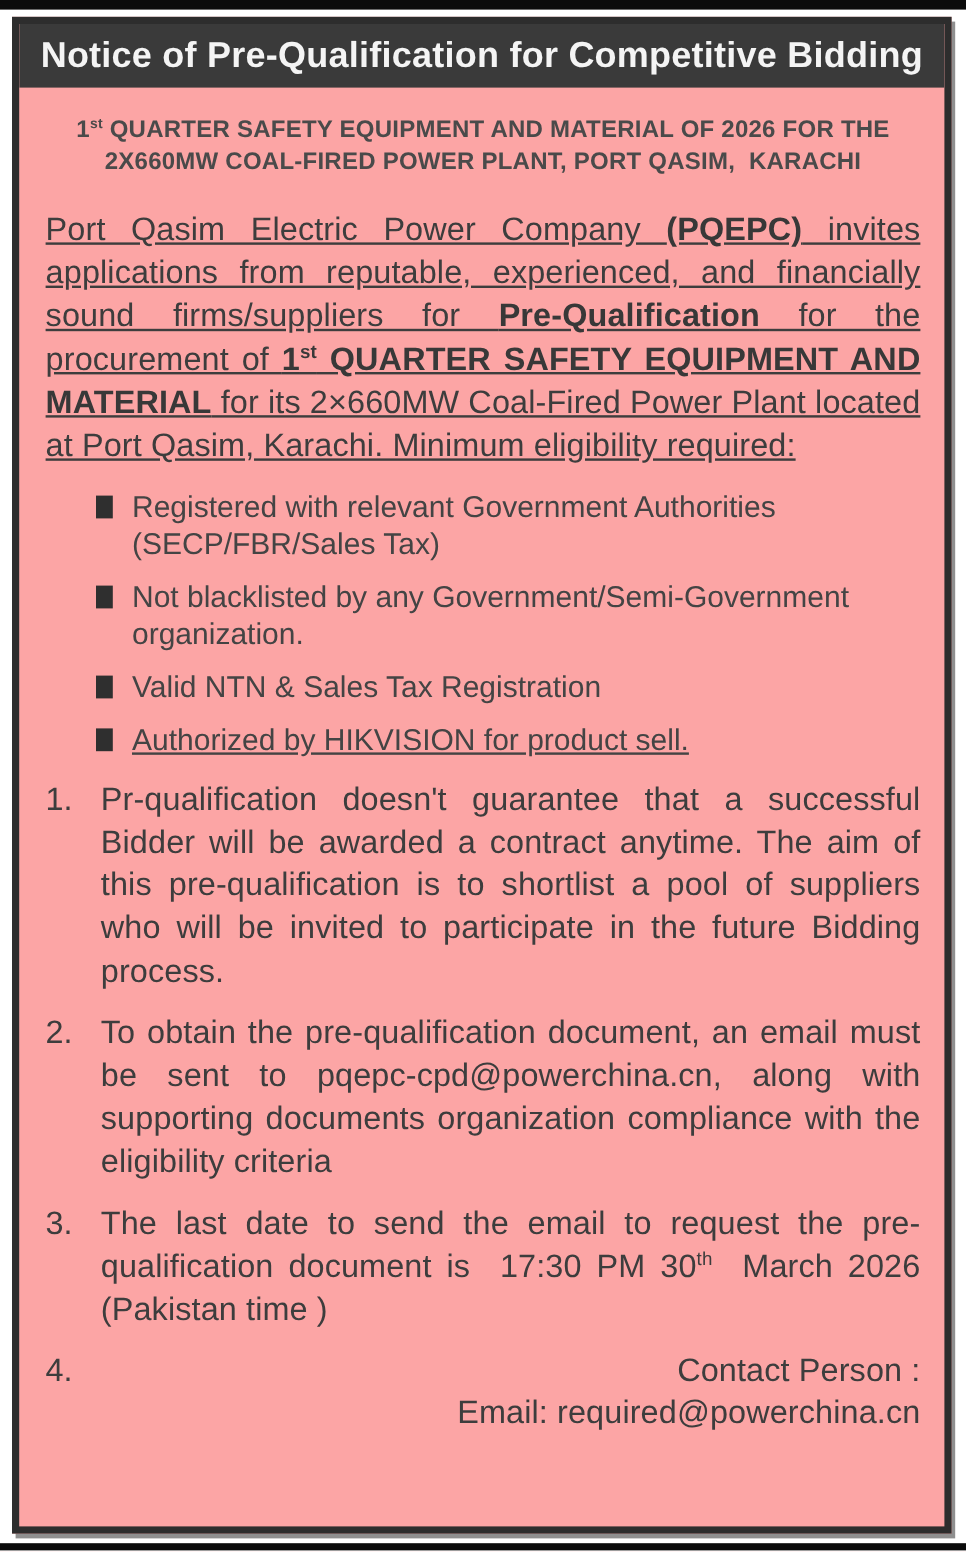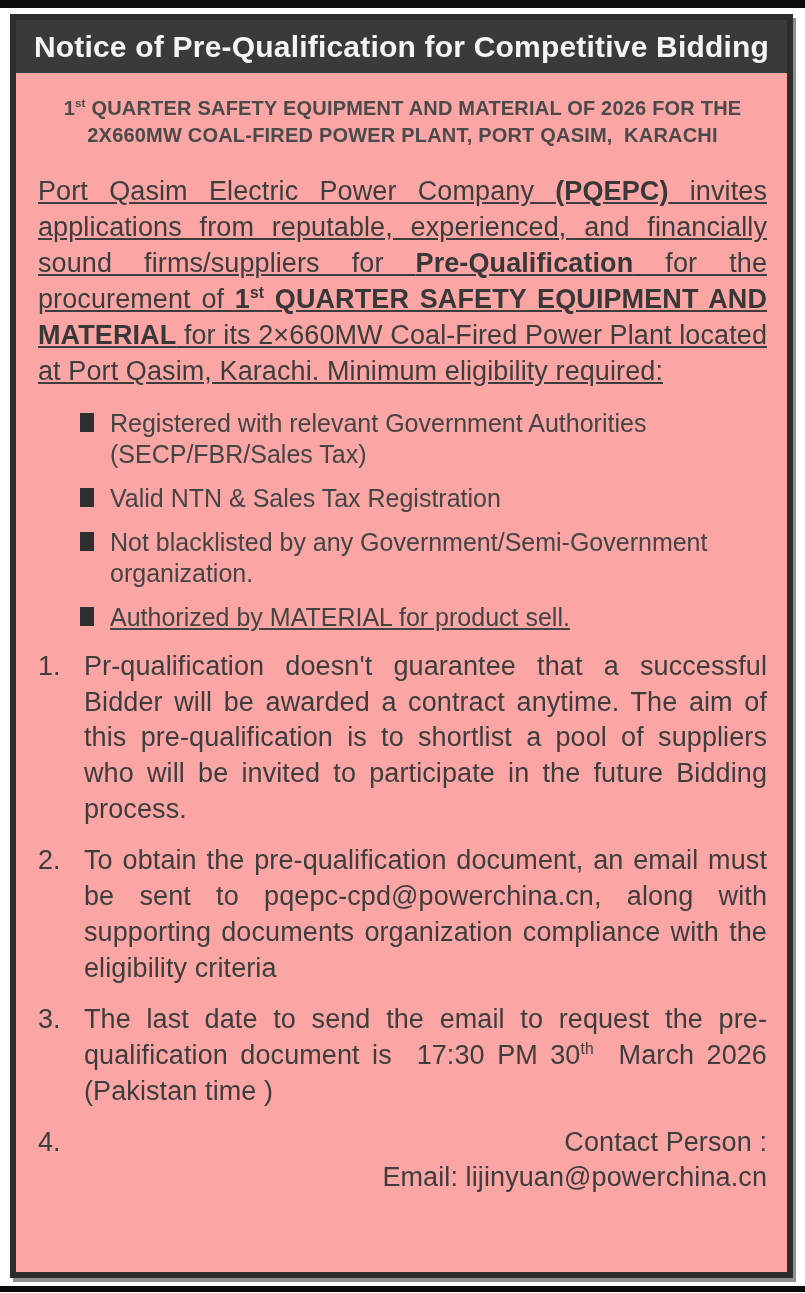--- a/index.html
+++ b/index.html
@@ -131,50 +131,50 @@
 
       <p class="intro"><span>Port Qasim Electric Power Company </span><b>(PQEPC)</b><span> invites applications from reputable, experienced, and financially sound firms/suppliers for </span><b>Pre-Qualification</b><span> for the procurement of </span><b><span>1</span><sup>st</sup><span> QUARTER SAFETY EQUIPMENT AND MATERIAL</span></b><span> for its 2×660MW Coal-Fired Power Plant located at Port Qasim, Karachi. Minimum eligibility required:</span></p>
 
       <ul class="bullets">
         <li>
           <span class="sq"></span>
           <span class="btxt">Registered with relevant Government Authorities (SECP/FBR/Sales Tax)</span>
         </li>
         <li>
           <span class="sq"></span>
-          <span class="btxt">Valid NTN &amp; Sales Tax Registration</span>
+          <span class="btxt">Not blacklisted by any Government/Semi-Government organization.</span>
         </li>
         <li>
           <span class="sq"></span>
-          <span class="btxt">Not blacklisted by any Government/Semi-Government organization.</span>
+          <span class="btxt">Valid NTN &amp; Sales Tax Registration</span>
         </li>
         <li class="u">
           <span class="sq"></span>
-          <span class="btxt">Authorized by MATERIAL for product sell.</span>
+          <span class="btxt">Authorized by HIKVISION for product sell.</span>
         </li>
       </ul>
 
       <ol class="nums">
         <li>
           <span class="n">1.</span>
           <span class="t">Pr-qualification doesn't guarantee that a successful Bidder will be awarded a contract anytime. The aim of this pre-qualification is to shortlist a pool of suppliers who will be invited to participate in the future Bidding process.</span>
         </li>
         <li>
           <span class="n">2.</span>
           <span class="t">To obtain the pre-qualification document, an email must be sent to pqepc-cpd@powerchina.cn, along with supporting documents organization compliance with the eligibility criteria</span>
         </li>
         <li>
           <span class="n">3.</span>
           <span class="t"><span>The last date to send the email to request the pre-qualification document is &nbsp;17:30 PM 30</span><sup>th</sup><span> &nbsp;March 2026 (Pakistan time )</span></span>
         </li>
         <li>
           <span class="n">4.</span>
           <span class="t noj">
             <div>Contact Person :</div>
-            <div>Email: lijinyuan@powerchina.cn</div>
+            <div>Email: required@powerchina.cn</div>
           </span>
         </li>
       </ol>
 
     </div>
   </div>
 
   <div class="strip bottom"></div>
 
 </div>

